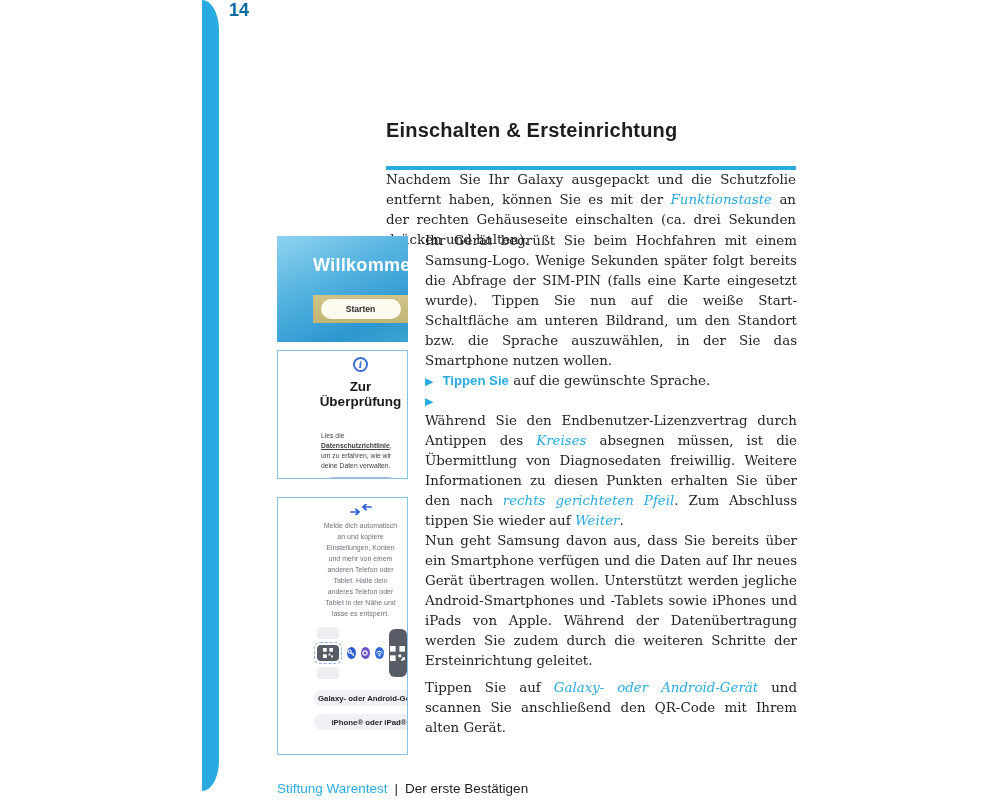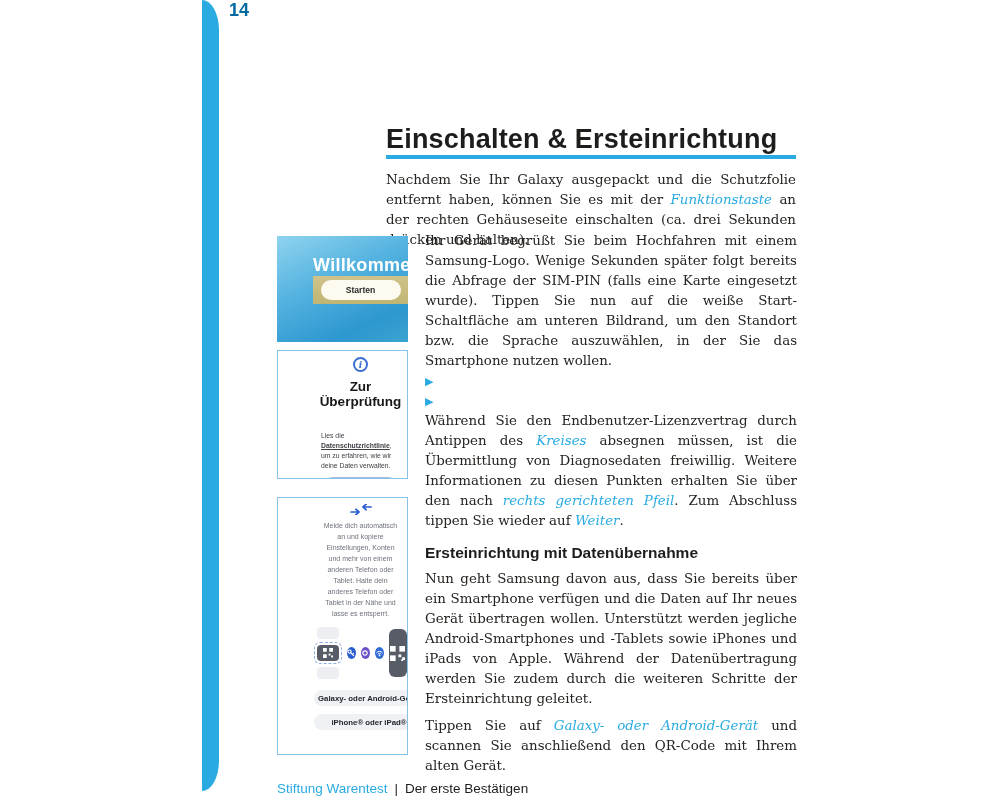--- a/index.html
+++ b/index.html
@@ -7,22 +7,22 @@
   html,body { margin:0; padding:0; }
   body {
     width:1000px; height:800px; position:relative; background:#ffffff;
     font-family:"Liberation Sans", sans-serif; overflow:hidden;
   }
   
   .edge-bar { position:absolute; left:202px; top:0; width:17px; height:791px;
     background:var(--accent); border-radius:0 17px 17px 0 / 0 30px 30px 0; }
   .page-number { position:absolute; left:229px; top:0px; font-size:18px; font-weight:bold; color:#0369a1; }
   .page-title { position:absolute; left:386px; top:106px; width:410px;
-    font-size:27px; font-weight:bold; color:#1d1d1b; letter-spacing:0.2px;
-    border-bottom:4px solid var(--accent); padding-bottom:0; }
+    font-size:20px; font-weight:bold; color:#1d1d1b; letter-spacing:0.2px;
+    border-bottom:4px solid var(--accent); padding-bottom:24px; }
   
   .para { font-family:"DejaVu Serif", serif; font-size:13.4px; line-height:20px;
     color:#262320; text-align:justify; margin:0; }
   .para1 { position:absolute; left:386px; top:170px; width:410px; }
   .text-col { position:absolute; left:425px; top:231px; width:372px; }
   .seg-link { color:var(--accent); font-style:italic; }
   .seg-lead { color:var(--accent); font-weight:bold; font-style:normal; font-family:"Liberation Sans",sans-serif; font-size:13.2px; }
   .seg-u { font-weight:bold; text-decoration:underline; }
   .bullet-row { display:flex; gap:9px; margin:0; }
   .bullet-row .para { text-align:left; }
@@ -30,21 +30,21 @@
   .sec-heading { font-size:15.5px; font-weight:bold; color:#1d1d1b; margin:13px 0 7px 0; }
   .mt7 { margin-top:7px; }
   
   .fig { position:absolute; left:277px; width:131px; background:#fff; overflow:hidden;padding-left:36px; }
   .fig-border { border:1px solid #86c2e8; }
   
   .fig-welcome { top:236px; height:106px;
     background:linear-gradient(155deg,#8fd3ef 0%,#55b3e0 40%,#2d97d0 78%,#3aa4cf 100%); }
   .w-title { margin-top:19px; text-align:center; color:#fff; font-weight:bold;
     font-size:18px; letter-spacing:0.3px; }
-  .w-band { height:28px;
+  .w-band { margin-top:19px; height:28px;
     background:linear-gradient(#cfc38b,#c0b572); display:flex; align-items:center; justify-content:center; }
   .w-start { width:80px; height:20px; border-radius:10px; background:#fdfaef;
     display:flex; align-items:center; justify-content:center;
     font-size:8.6px; font-weight:bold; color:#2a2a2a; }
   
   .fig-review { top:350px; height:129px; }
   .info-icon { width:15px; height:15px; border:2px solid #3a6ed2; border-radius:50%;
     color:#3a6ed2; font-family:"DejaVu Serif",serif; font-style:italic; font-weight:bold; font-size:9px;
     display:flex; align-items:center; justify-content:center; margin:6px auto 0 auto; }
   .r-title { text-align:center; font-weight:bold; font-size:13.5px; color:#17181a; margin-top:7px; }
@@ -89,26 +89,26 @@
 <div class="edge-bar"></div>
 <div class="page-number">14</div>
 <h1 class="page-title">Einschalten &amp; Ersteinrichtung</h1>
 
 <p class="para para1"><span>Nachdem Sie Ihr Galaxy ausgepackt und die Schutzfolie entfernt haben, können Sie es mit der </span><span class="seg-link">Funktionstaste</span><span> an der rechten Gehäuseseite einschalten (ca. drei Sekunden drücken und halten).</span></p>
 
 <div class="text-col">
   <p class="para"><span>Ihr Gerät begrüßt Sie beim Hochfahren mit einem Samsung-Logo. Wenige Sekunden später folgt bereits die Abfrage der SIM-PIN (falls eine Karte eingesetzt wurde). Tippen Sie nun auf die weiße Start-Schaltfläche am unteren Bildrand, um den Standort bzw. die Sprache auszuwählen, in der Sie das Smartphone nutzen wollen.</span></p>
   <div class="bullet-row">
     <span class="arrow">▶</span>
+    <p class="para"><span class="seg-lead">Tippen Sie</span><span> auf die gewünschte Sprache.</span></p>
   </div>
   <div class="bullet-row">
     <span class="arrow">▶</span>
   </div>
   <p class="para"><span>Während Sie den Endbenutzer-Lizenzvertrag durch Antippen des </span><span class="seg-link">Kreises</span><span> absegnen müssen, ist die Übermittlung von Diagnosedaten freiwillig. Weitere Informationen zu diesen Punkten erhalten Sie über den nach </span><span class="seg-link">rechts gerichteten Pfeil</span><span>. Zum Abschluss tippen Sie wieder auf </span><span class="seg-link">Weiter</span><span>.</span></p>
-  <h2 class="sec-heading">Ersteinrichtung mit Datenübernahme</h2>
   <p class="para"><span>Nun geht Samsung davon aus, dass Sie bereits über ein Smartphone verfügen und die Daten auf Ihr neues Gerät übertragen wollen. Unterstützt werden jegliche Android-Smartphones und -Tablets sowie iPhones und iPads von Apple. Während der Datenübertragung werden Sie zudem durch die weiteren Schritte der Ersteinrichtung geleitet.</span></p>
   <p class="para mt7"><span>Tippen Sie auf </span><span class="seg-link">Galaxy- oder Android-Gerät</span><span> und scannen Sie anschließend den QR-Code mit Ihrem alten Gerät.</span></p>
 
 </div>
 
 <div class="fig fig-welcome">
   <div class="w-title">Willkommen</div>
   <div class="w-band">
     <div class="w-start">Starten</div>
   </div>

